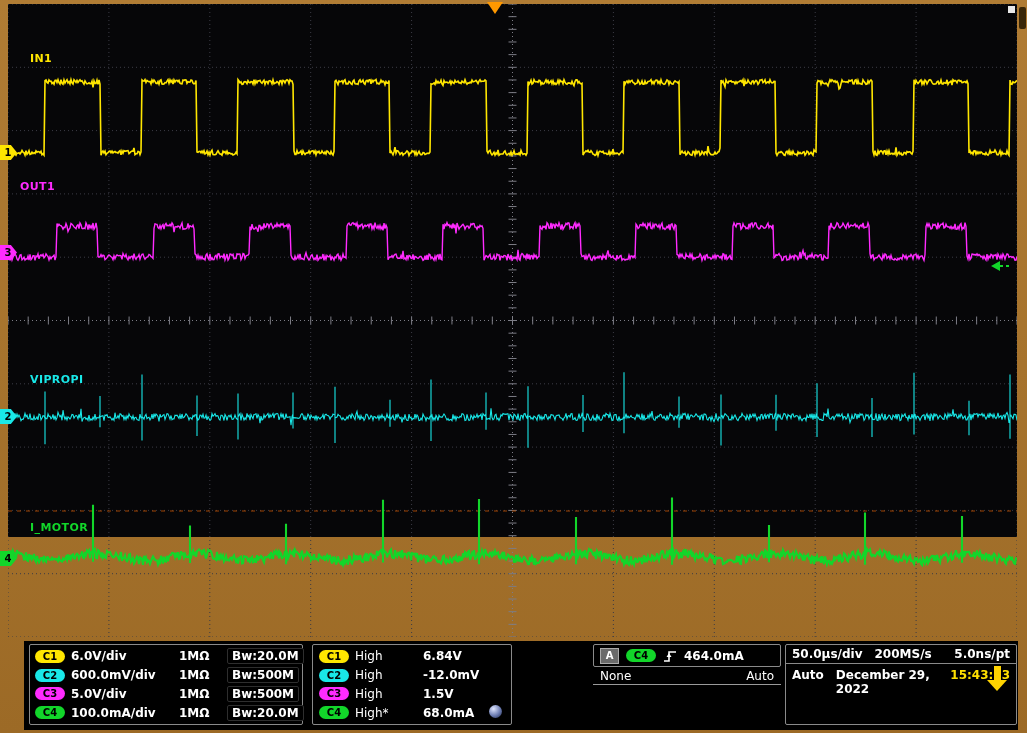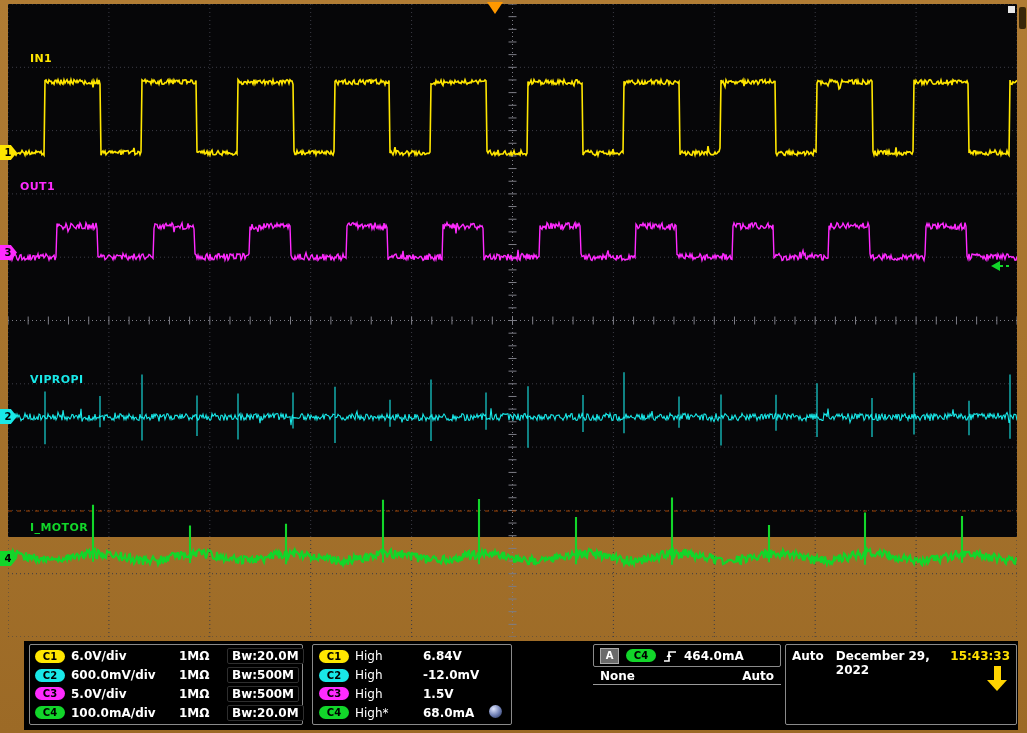--- a/index.html
+++ b/index.html
@@ -26,21 +26,21 @@
   .chrow{display:grid;grid-template-columns:34px 106px 46px 1fr;align-items:center;padding:0 5px;column-gap:2px;}
   .mrow{display:grid;grid-template-columns:34px 66px 1fr;align-items:center;padding:0 6px;column-gap:2px;}
   .badge{min-width:24px;height:13px;border-radius:8px;color:#000;font-size:10px;font-weight:bold;
          display:inline-flex;align-items:center;justify-content:center;padding:0 3px;justify-self:start;}
   .val{font-weight:bold;} .imp{font-weight:bold;}
   .bwchip{font-weight:bold;background:#000;border:1px solid #2e2e2e;border-radius:2px;padding:0 4px;justify-self:start;}
   .sphere{position:absolute;right:9px;bottom:6px;width:13px;height:13px;border-radius:50%;
           background:radial-gradient(circle at 35% 30%,#dfe6ff,#6a7ab0 55%,#1c2746);}
   .trigbox{left:569px;top:3px;width:188px;height:23px;display:flex;align-items:center;gap:7px;padding:0 6px;}
   .trigrow2{position:absolute;left:569px;top:26px;width:188px;height:18px;display:flex;justify-content:space-between;
-            align-items:center;padding:0 7px;border-bottom:1px solid #9a9a9a;box-sizing:border-box;font-weight:bold;}
+            align-items:center;padding:0 7px;border-bottom:1px solid #9a9a9a;box-sizing:border-box;font-weight:normal;}
   .abadge{width:17px;height:14px;background:#6a6a6a;border:1px solid #aaa;color:#fff;font-size:10px;font-weight:bold;
           display:flex;align-items:center;justify-content:center;}
   .boxR{left:761px;top:3px;width:232px;height:81px;}
   .rrow1{display:flex;justify-content:space-between;padding:2px 6px;border-bottom:1px solid #8a8a8a;font-weight:bold;}
   .rrow1 .left{display:flex;gap:12px;}
   .rrow2{padding:3px 6px 0 6px;font-weight:bold;color:#ff2d2d;}
   .rrow3{display:flex;justify-content:space-between;padding:2px 36px 0 6px;font-weight:bold;}
   .rrow4{display:flex;gap:12px;padding:4px 6px 0 6px;font-weight:bold;}
   .time{margin-left:auto;color:#ffe000;}
   .dl-arrow{position:absolute;right:9px;top:21px;width:20px;}
@@ -268,20 +268,27 @@
         <polygon points="6,4 3.5,8 8.5,8" fill="#fff"></polygon>
       </svg>
       <span class="val">464.0mA</span>
     </div>
     <div class="trigrow2">
       <span>None</span>
       <span>Auto</span>
     </div>
 
     <div class="box boxR">
+      <div class="rrow1">
+        <span class="left">
+          <span>50.0µs/div</span>
+          <span>200MS/s</span>
+        </span>
+        <span>5.0ns/pt</span>
+      </div>
       <div class="rrow4">
         <span>Auto</span>
         <span>December 29, 2022</span>
         <span class="time">15:43:33</span>
       </div>
       <div class="dl-arrow">
         <div class="shaft"></div>
           <div class="head"></div>
       </div>
     </div>

